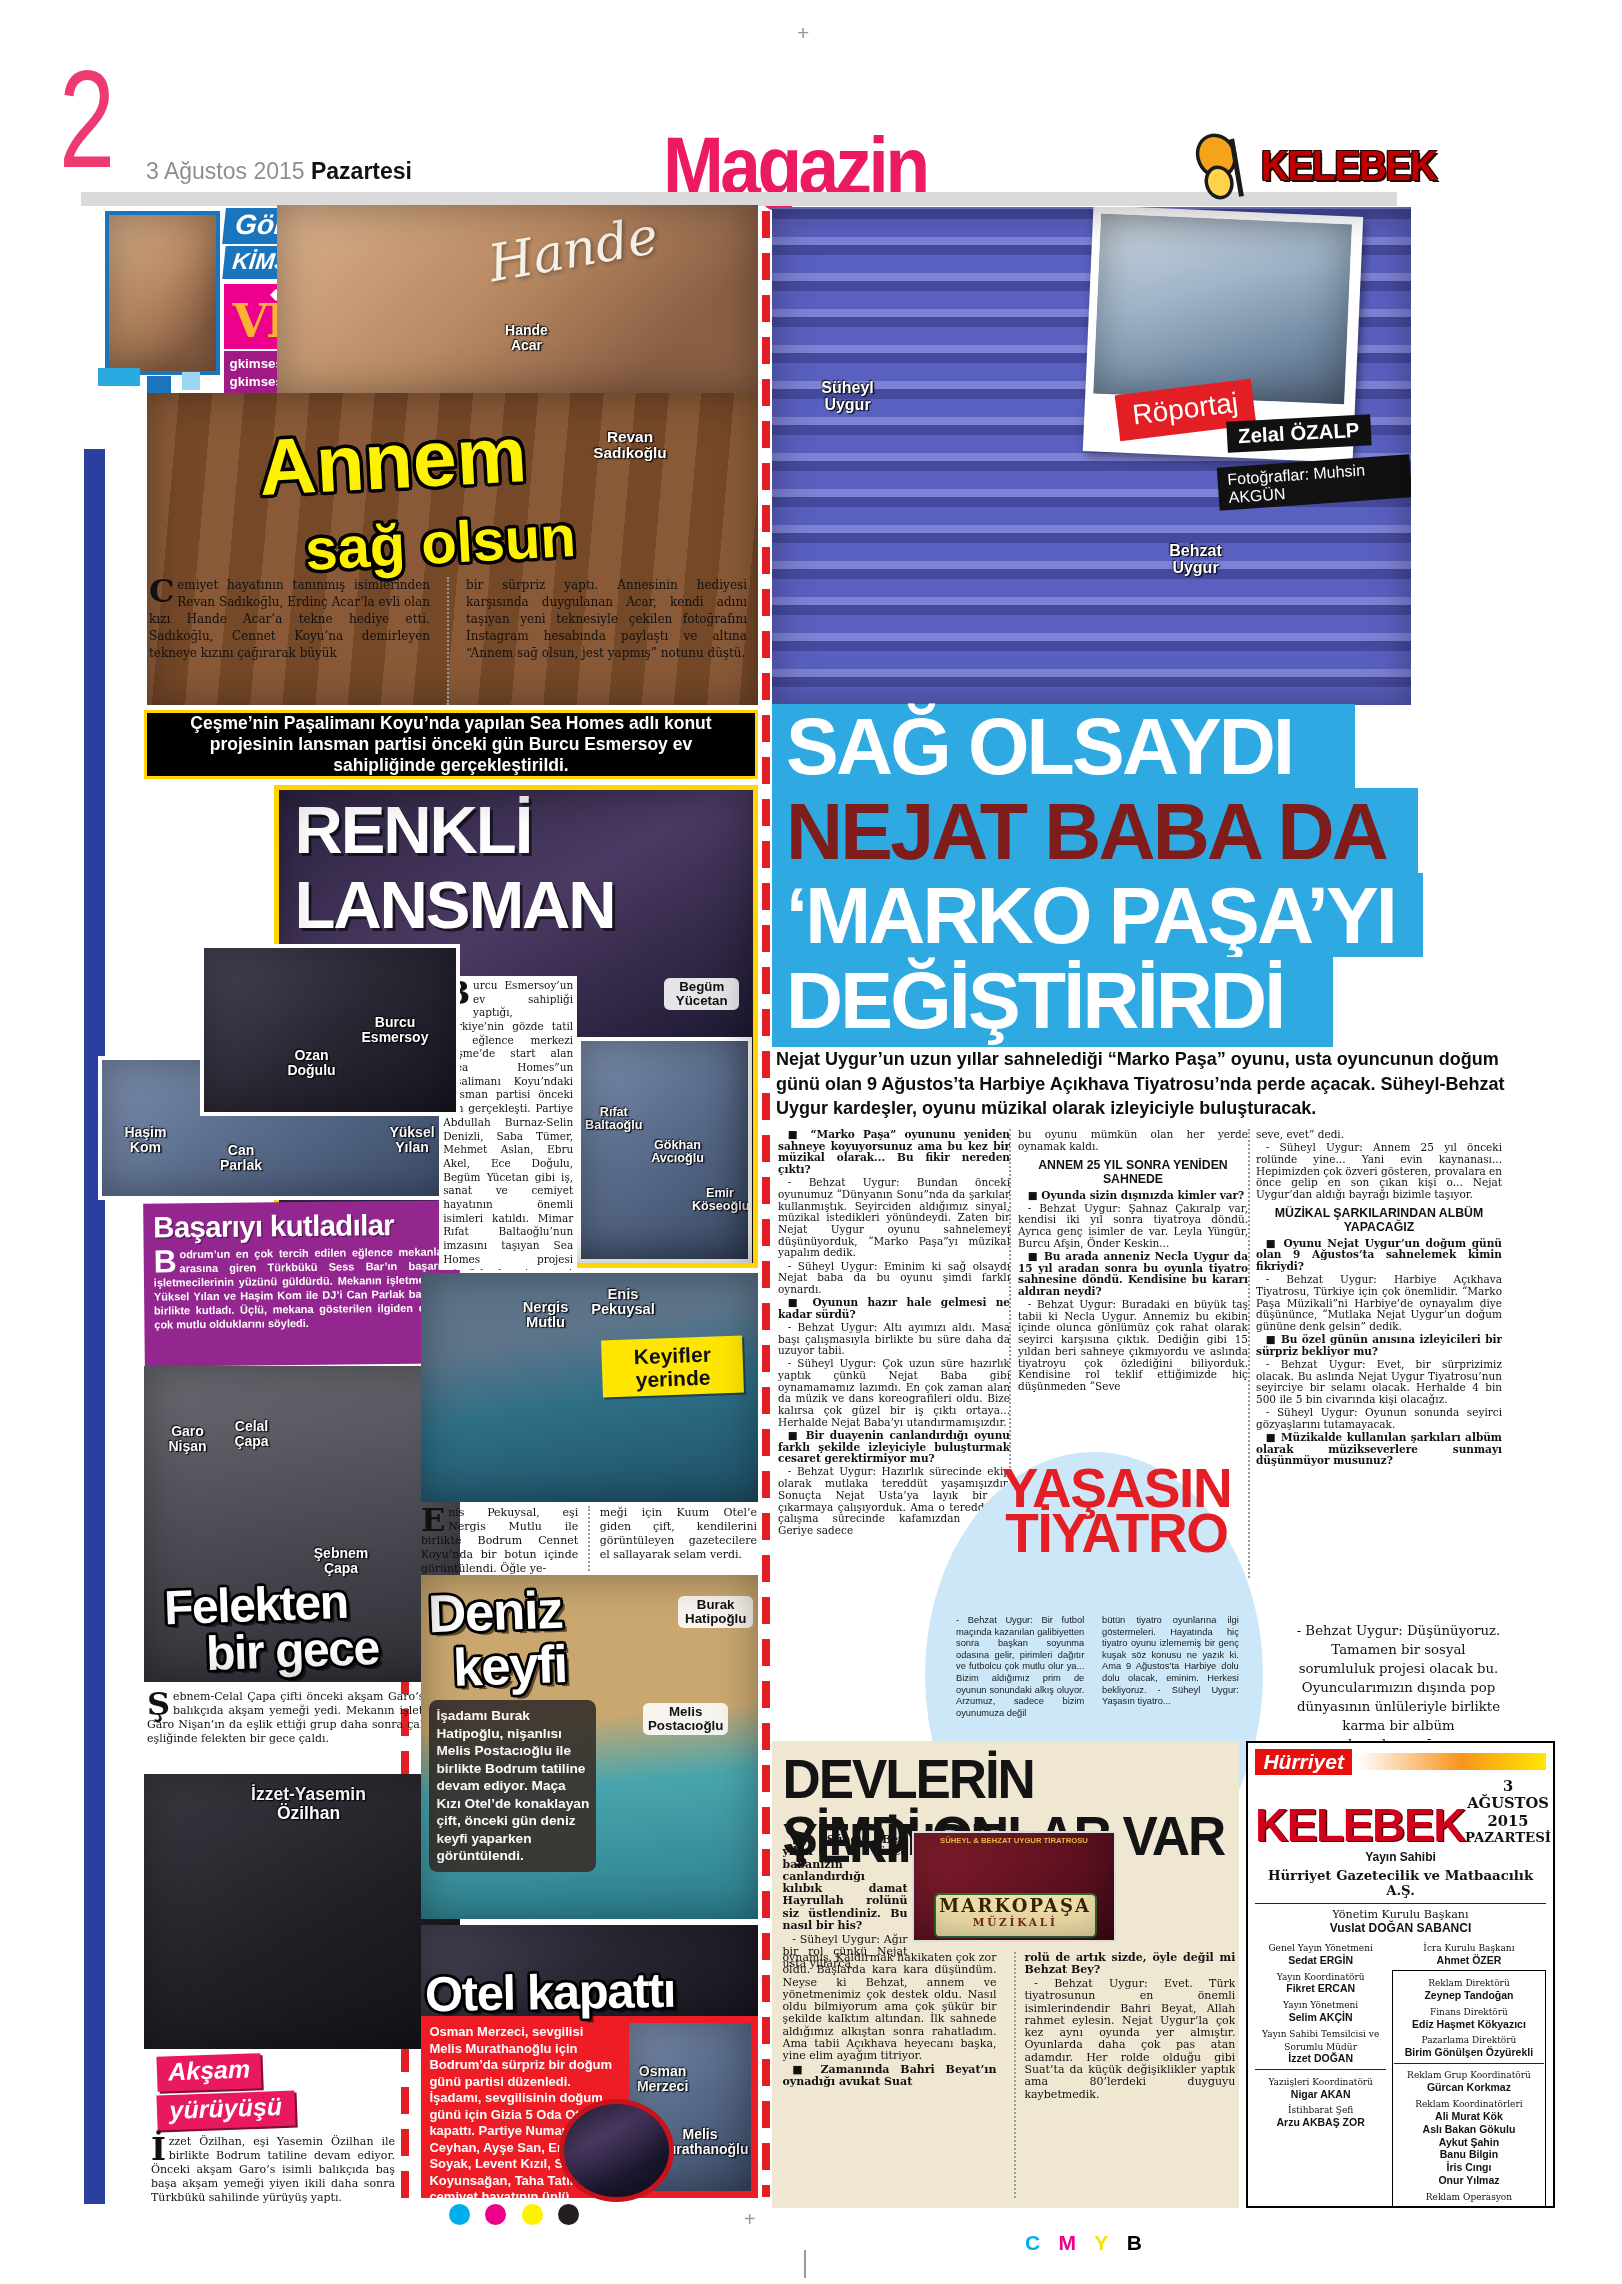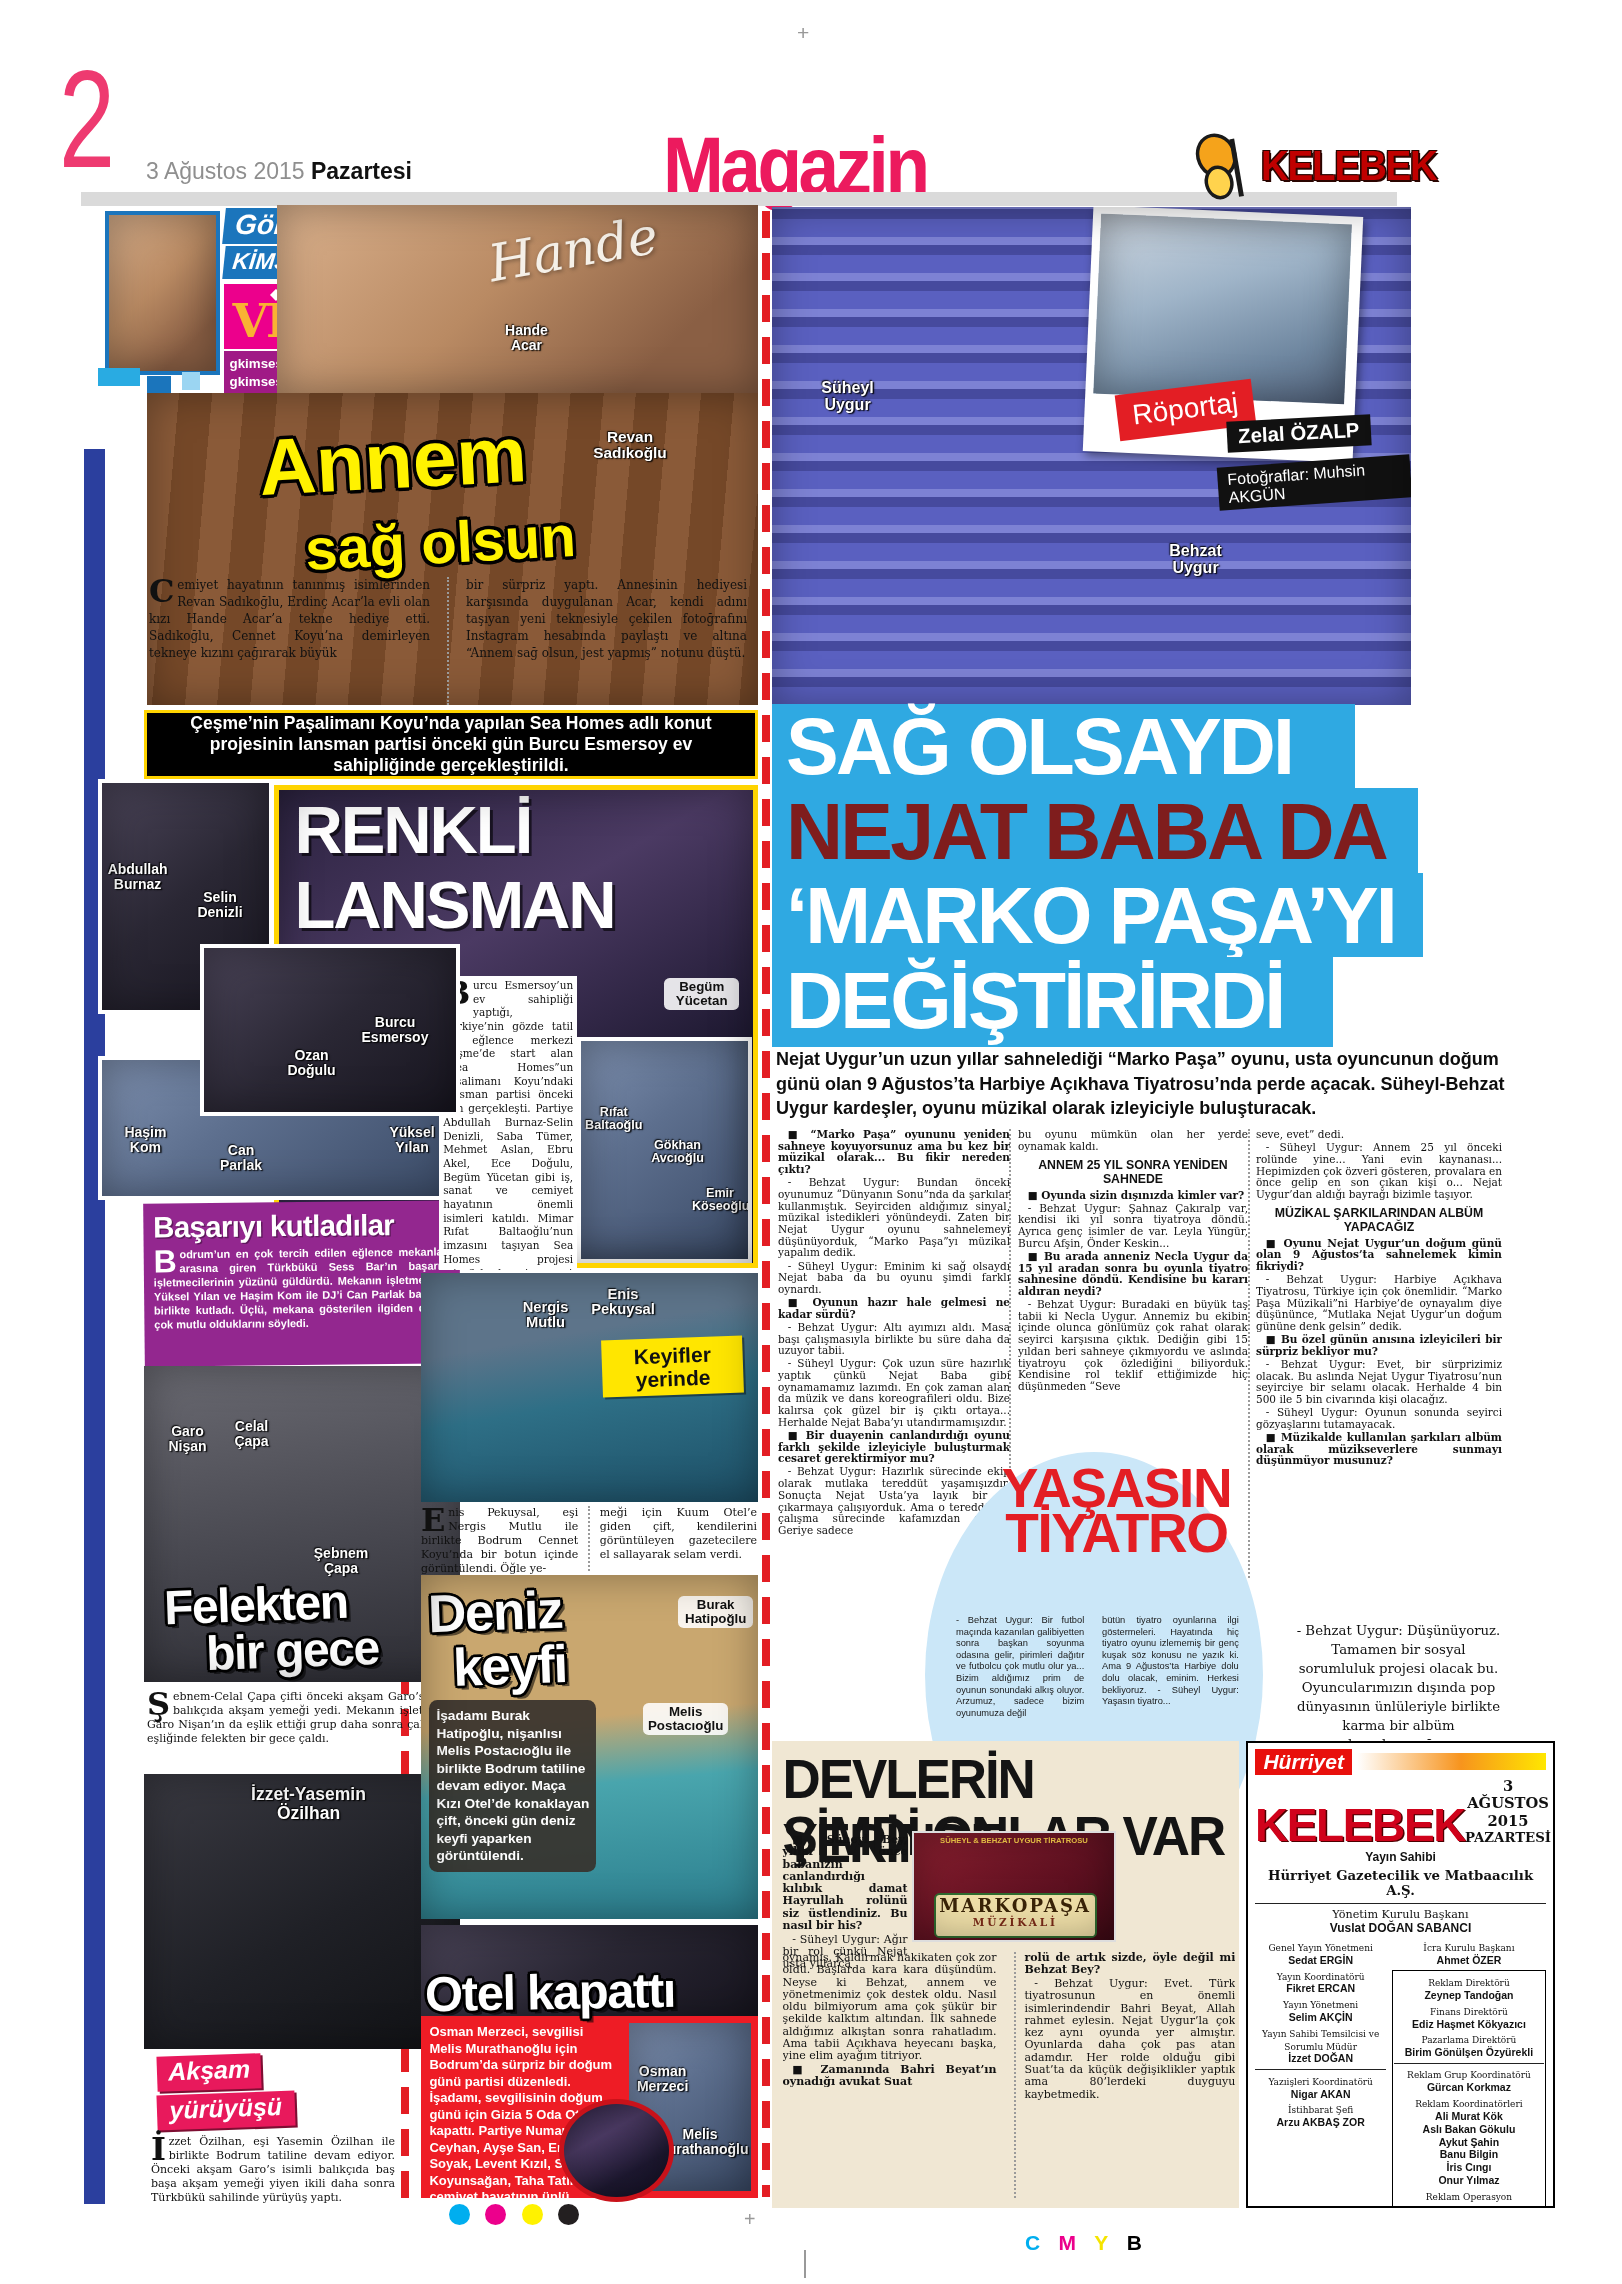--- a/index.html
+++ b/index.html
@@ -110,24 +110,20 @@
     <div class="abs" style="left:15.4px;top:76px;font-size:67px;font-weight:bold;color:#fff;letter-spacing:-2.1px;text-shadow:2.8px 2.8px 0 rgba(0,0,0,.6);">LANSMAN</div>
     <div class="capb" style="position:absolute;left:385px;top:188px;width:67px;">Begüm Yücetan</div>
     <div class="ph ph-party2" style="left:298px;top:247px;width:175px;height:226px;border:4.2px solid #fff;box-sizing:border-box;">
       <div class="cap" style="position:absolute;left:2.8px;top:65px;width:60px;font-size:12.6px;">Rıfat Baltaoğlu</div>
       <div class="cap" style="position:absolute;left:65px;top:98px;width:63px;font-size:12.6px;">Gökhan Avcıoğlu</div>
       <div class="cap" style="position:absolute;left:111px;top:146px;width:56px;font-size:12.6px;">Emir Köseoğlu</div>
     </div>
   </div>
   <div class="abs serif drop" style="left:439px;top:976px;width:130px;height:288px;background:#fff;padding:2.8px 4.2px;font-size:10.5px;line-height:13.7px;text-align:justify;overflow:hidden;z-index:2;">Burcu Esmersoy’un ev sahipliği yaptığı, Türkiye’nin gözde tatil ve eğlence merkezi Çeşme’de start alan “Sea Homes”un Paşalimanı Koyu’ndaki lansman partisi önceki gün gerçekleşti. Partiye Abdullah Burnaz-Selin Denizli, Saba Tümer, Mehmet Aslan, Ebru Akel, Ece Doğulu, Begüm Yücetan gibi iş, sanat ve cemiyet hayatının önemli isimleri katıldı. Mimar Rıfat Baltaoğlu’nun imzasını taşıyan Sea Homes projesi misafirlerden tam not aldı. Gecenin ilerleyen saatlerinde ise DJ setinin başına Ozan Doğulu geçti ve konukları coşturdu.</div>
 
-  <div class="ph ph-party" style="left:98px;top:779px;width:175px;height:235px;border:4.2px solid #fff;box-sizing:border-box;">
-    <div class="cap" style="position:absolute;left:5.6px;top:79px;width:60px;">Abdullah Burnaz</div>
-    <div class="cap" style="position:absolute;left:90px;top:107px;width:56px;">Selin Denizli</div>
-  </div>
   <div class="ph ph-party" style="left:200px;top:944px;width:260px;height:172px;border:4.2px solid #fff;box-sizing:border-box;z-index:3;">
     <div class="cap" style="position:absolute;left:76px;top:100px;width:63px;">Ozan Doğulu</div>
     <div class="cap" style="position:absolute;left:156px;top:67px;width:70px;">Burcu Esmersoy</div>
   </div>
   <div class="ph ph-party2" style="left:98px;top:1056px;width:361px;height:144px;border:4.2px solid #fff;box-sizing:border-box;">
     <div class="cap" style="position:absolute;left:15.4px;top:65px;width:56px;">Haşim Kom</div>
     <div class="cap" style="position:absolute;left:111px;top:83px;width:56px;">Can Parlak</div>
     <div class="cap" style="position:absolute;left:282px;top:65px;width:56px;">Yüksel Yılan</div>
   </div>
 

